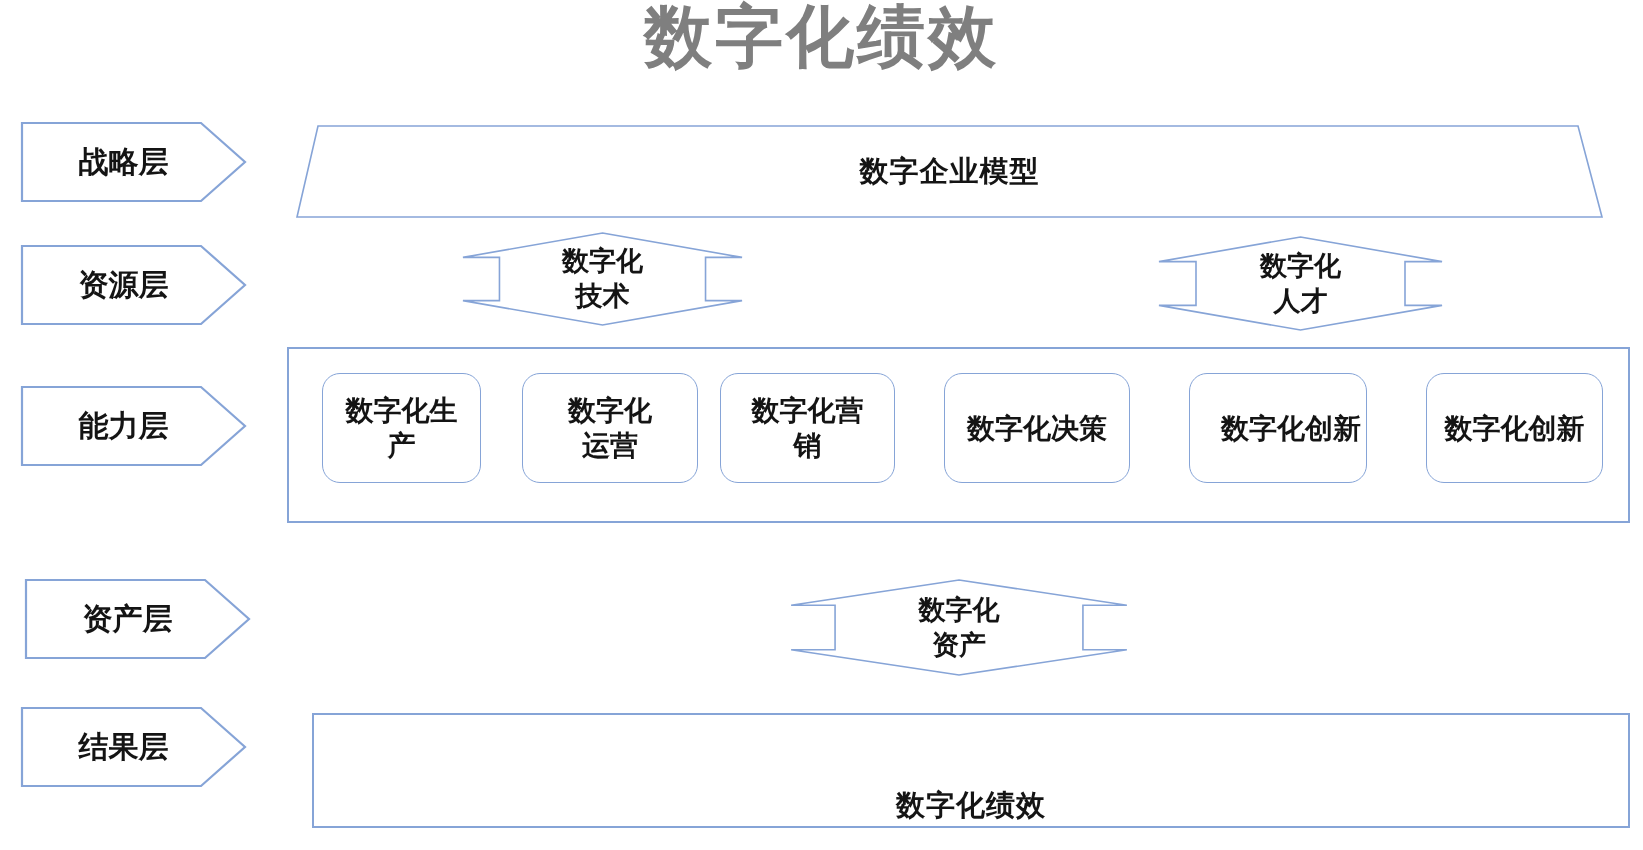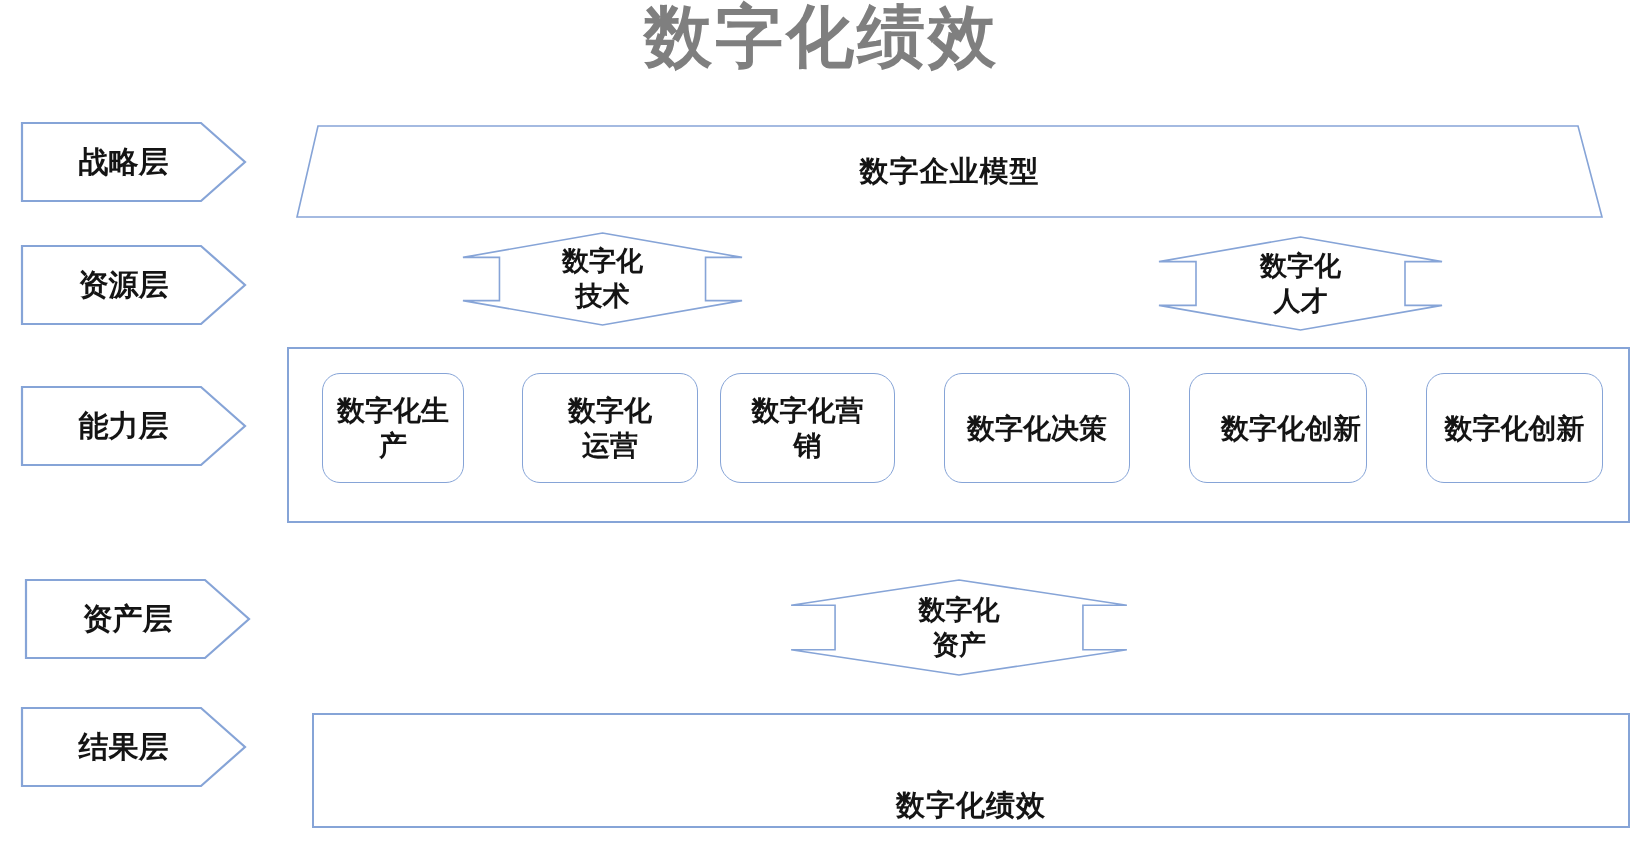--- a/index.html
+++ b/index.html
@@ -163,31 +163,31 @@
       <polygon class="stroke1" points="150,1 299,27 260,27 260,73 299,73 150,99 1,73 40,73 40,27 1,27"></polygon>
     </svg>
     <span class="shape-text arrow-text">
       <span>数字化</span>
       <span>人才</span>
     </span>
   </div>
 
   <div class="cap-container"></div>
 
-  <div class="cap-box" style="left:322px; width:142px;">
+  <div class="cap-box" style="left:322px; width:159px;">
     <span>数字化生</span>
     <span>产</span>
   </div>
 
   <div class="cap-box" style="left:522px; width:176px;">
     <span>数字化</span>
     <span>运营</span>
   </div>
 
-  <div class="cap-box" style="left:720px; width:175px;border-radius:21px;">
+  <div class="cap-box" style="left:720px; width:175px;">
     <span>数字化营</span>
     <span>销</span>
   </div>
 
   <div class="cap-box" style="left:944px; width:186px;">
     <span>数字化决策</span>
   </div>
 
   <div class="cap-box" style="left:1189px; width:178px;padding-left:26px;">
     <span>数字化创新</span>

